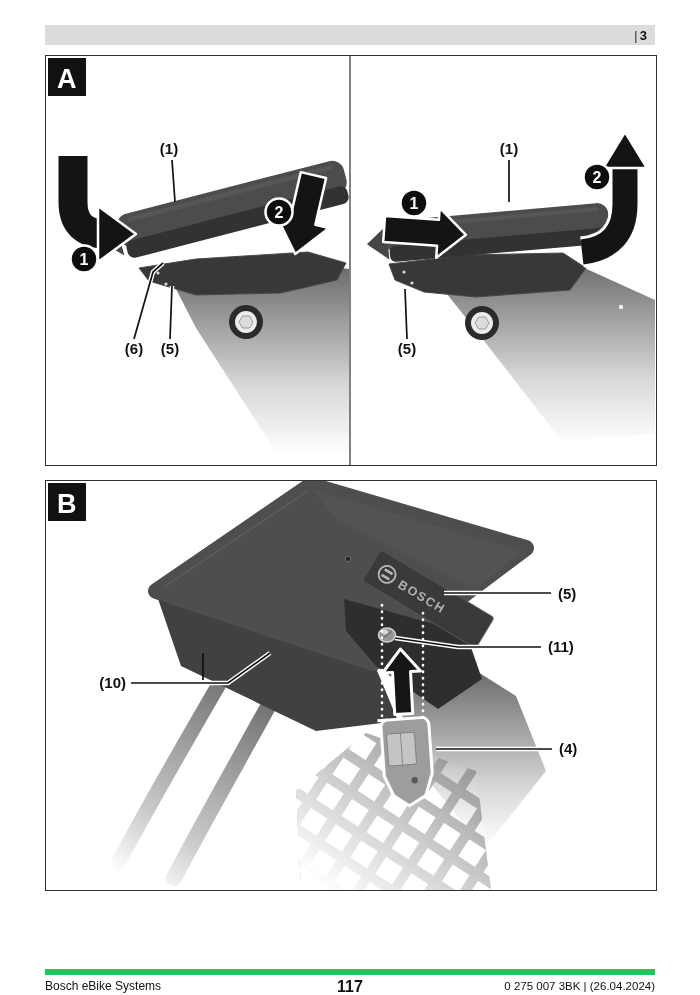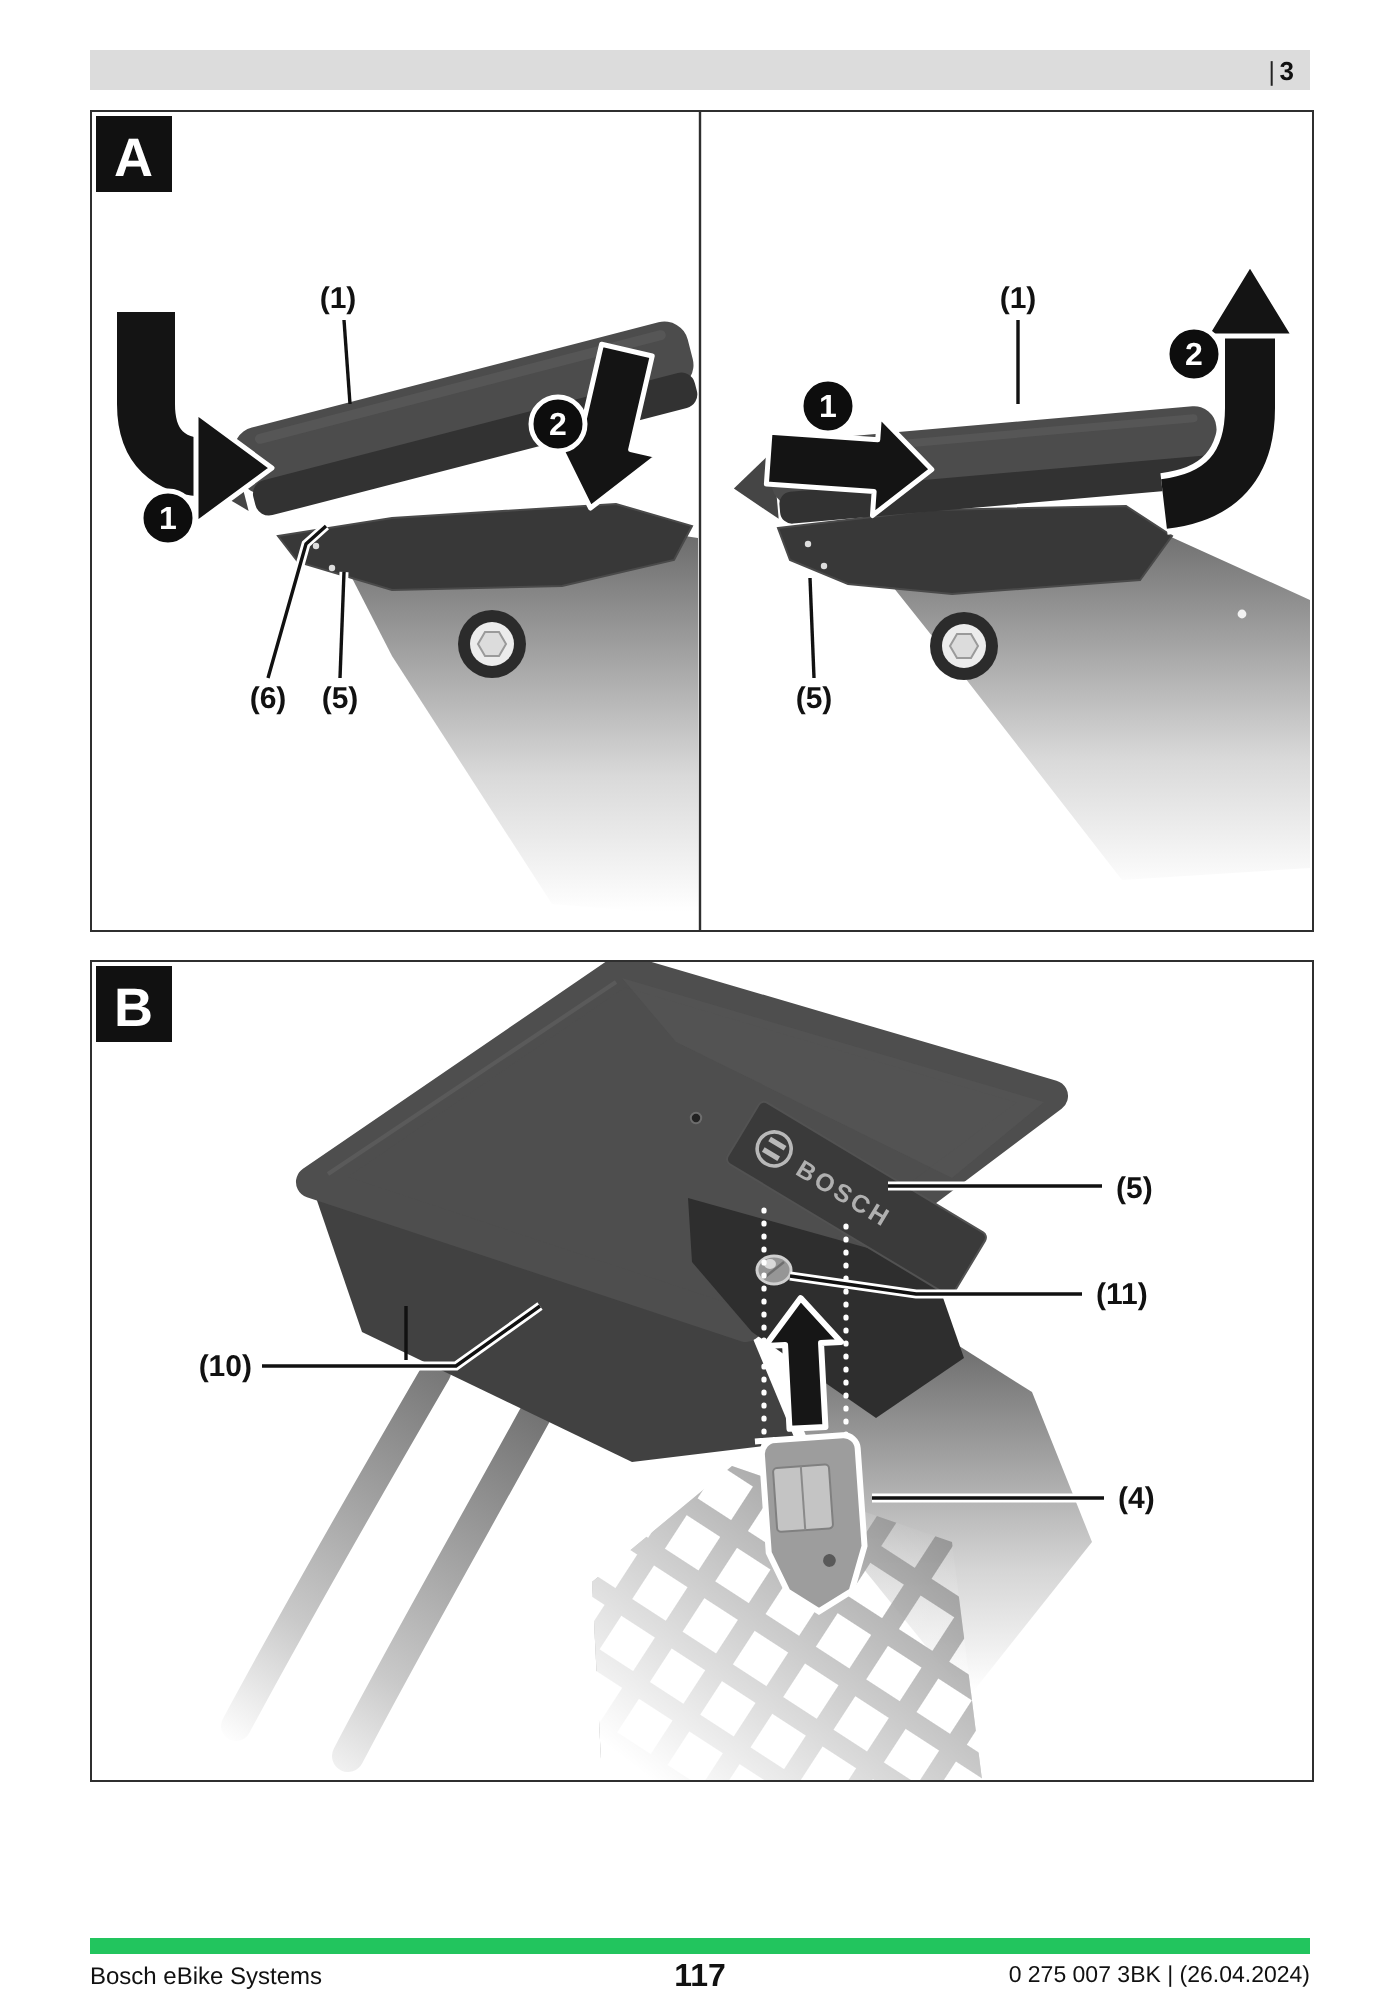--- a/index.html
+++ b/index.html
@@ -12,21 +12,21 @@
   .figure{position:absolute;left:45px;width:610px;background:#fff;border:1.2px solid #2f2f2f;box-sizing:content-box;}
   .figure-a{top:55px;height:409px;}
   .figure-b{top:480px;height:409px;}
   .figure svg{display:block;}
   .callout{font:bold 15px "Liberation Sans",sans-serif;fill:#111;}
   .badge-num{font:bold 16px "Liberation Sans",sans-serif;fill:#fff;text-anchor:middle;}
   .panel-letter{font:bold 27px "Liberation Sans",sans-serif;fill:#fff;}
   .brand-text{font:bold 12.5px "Liberation Sans",sans-serif;fill:#b0b0b0;letter-spacing:1.5px;}
   .leader{stroke:#111;stroke-width:1.7;fill:none;}
   .leader-casing{stroke:#fff;stroke-width:4.5;fill:none;}
-  .footer{position:absolute;left:45px;top:969px;width:610px;border-top:8px solid #22c55e;}
+  .footer{position:absolute;left:45px;top:969px;width:610px;border-top:6px solid #22c55e;}
   .footer .f-left{position:absolute;left:0;top:4px;font:12px "Liberation Sans",sans-serif;color:#111;}
   .footer .f-center{position:absolute;left:0;right:0;top:3px;text-align:center;
         font:bold 16px "Liberation Sans",sans-serif;color:#111;}
   .footer .f-right{position:absolute;right:0;top:5px;font:11.5px "Liberation Sans",sans-serif;color:#111;margin-left:22px;}
 </style>
 </head>
 <body>
 
 <div class="page">
 

